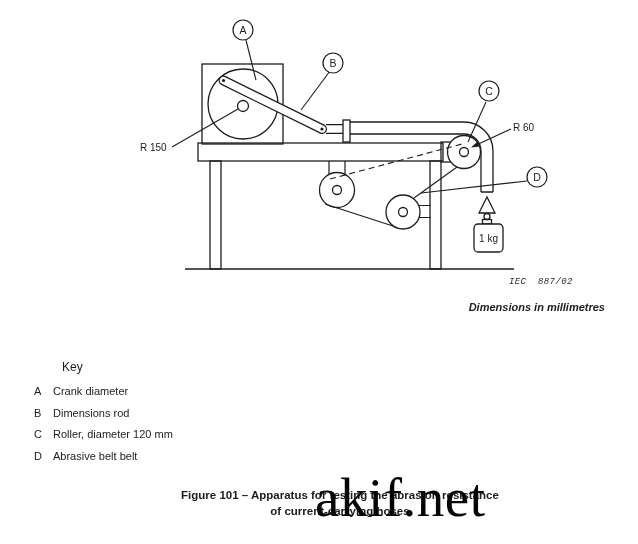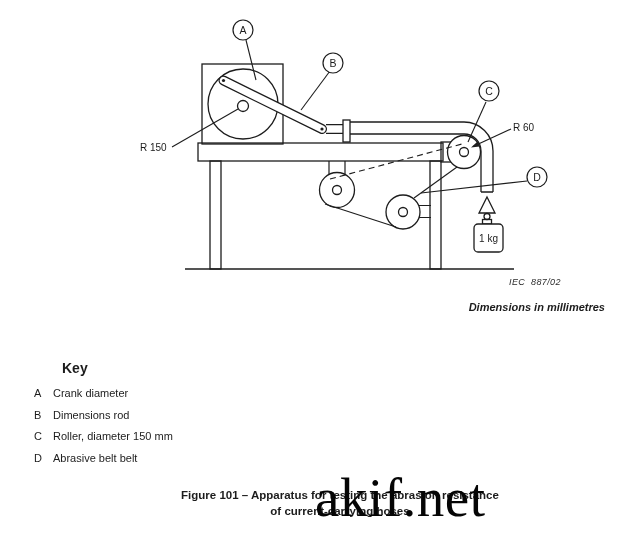--- a/index.html
+++ b/index.html
@@ -1,25 +1,25 @@
 <!DOCTYPE html>
 <html><head>
 <meta charset="utf-8">
 <style>
   html,body{margin:0;padding:0;background:#fff;}
   #page{position:relative;width:638px;height:544px;background:#fff;overflow:hidden;
         font-family:"Liberation Sans",sans-serif;color:#1c1c1c;}
   #diagram{position:absolute;left:0;top:0;}
   svg text{font-family:"Liberation Sans",sans-serif;fill:#1c1c1c;}
   .iec-ref{position:absolute;left:509px;top:277px;font-style:italic;font-size:9px;
-           letter-spacing:.4px;color:#2a2a2a;white-space:pre;}
+           letter-spacing:.4px;color:#2a2a2a;white-space:pre;font-family:Liberation Mono, monospace;}
   .dim-note{position:absolute;left:377px;top:301px;width:228px;text-align:right;
             font-weight:bold;font-style:italic;font-size:11px;}
   .key-block{position:absolute;left:34px;top:360px;font-size:11px;}
-  .key-title{font-weight:bold;font-size:14px;padding-left:28px;}
+  .key-title{font-weight:normal;font-size:12px;padding-left:28px;}
   .key-list{margin-top:11px;}
   .key-row{display:flex;height:21.5px;align-items:flex-start;}
   .key-letter{width:19px;flex:0 0 19px;}
   .caption{position:absolute;left:21px;top:488px;width:638px;text-align:center;
            font-weight:bold;font-size:11.5px;line-height:15.5px;}
   .watermark{position:absolute;left:315px;top:470px;font-family:"Liberation Serif",serif;
              font-size:55px;line-height:55px;color:#050505;letter-spacing:.5px;}
 </style>
 </head>
 <body>
@@ -105,21 +105,21 @@
       <div class="key-row">
         <span class="key-letter">A</span>
         <span>Crank diameter</span>
       </div>
       <div class="key-row">
         <span class="key-letter">B</span>
         <span>Dimensions rod</span>
       </div>
       <div class="key-row">
         <span class="key-letter">C</span>
-        <span>Roller, diameter 150 mm</span>
+        <span>Roller, diameter 120 mm</span>
       </div>
       <div class="key-row">
         <span class="key-letter">D</span>
         <span>Abrasive belt belt</span>
       </div>
     </div>
   </div>
 
   <div class="caption">
     <div>Figure 101 – Apparatus for testing the abrasion resistance</div>

